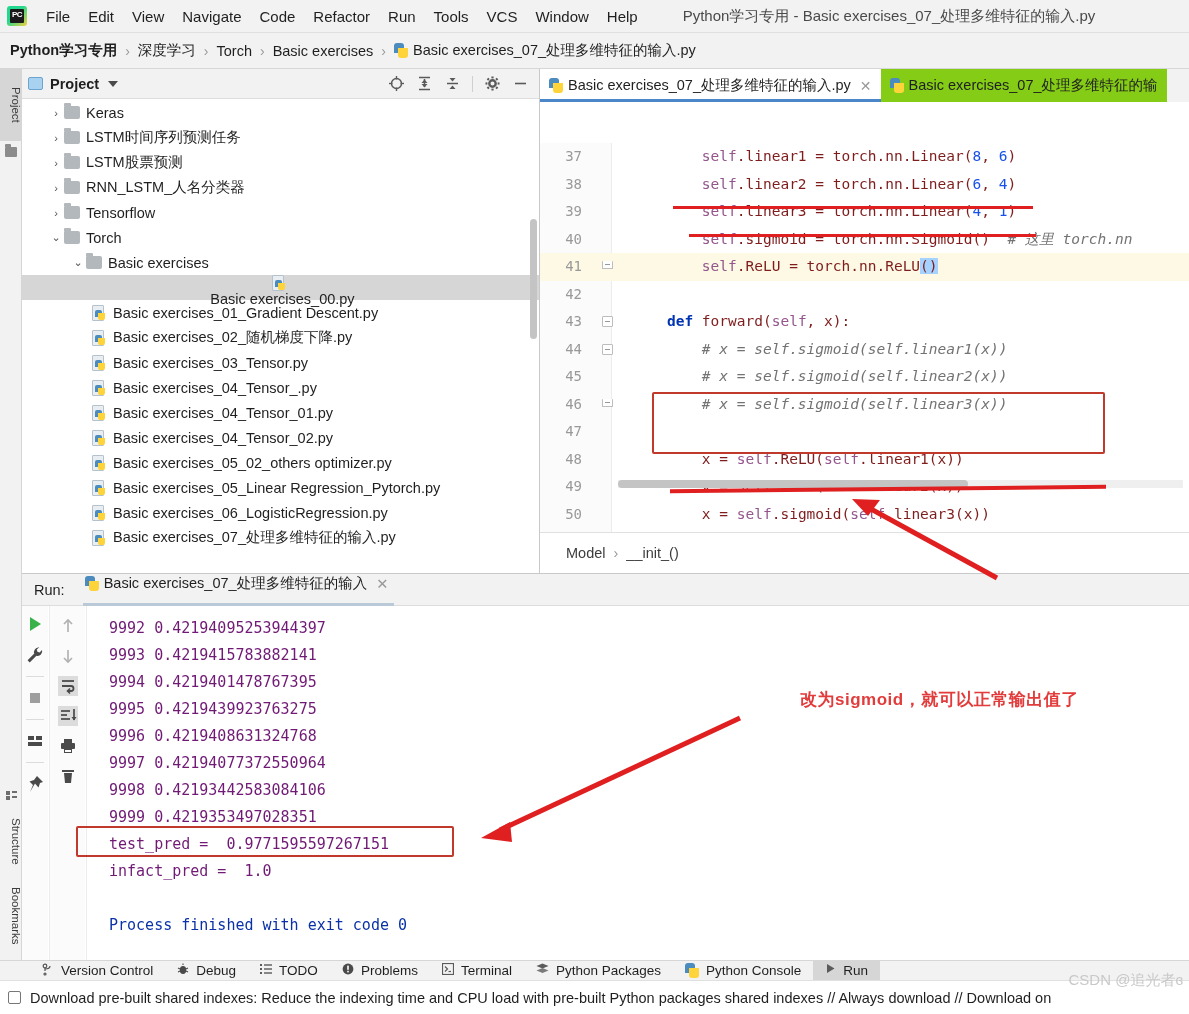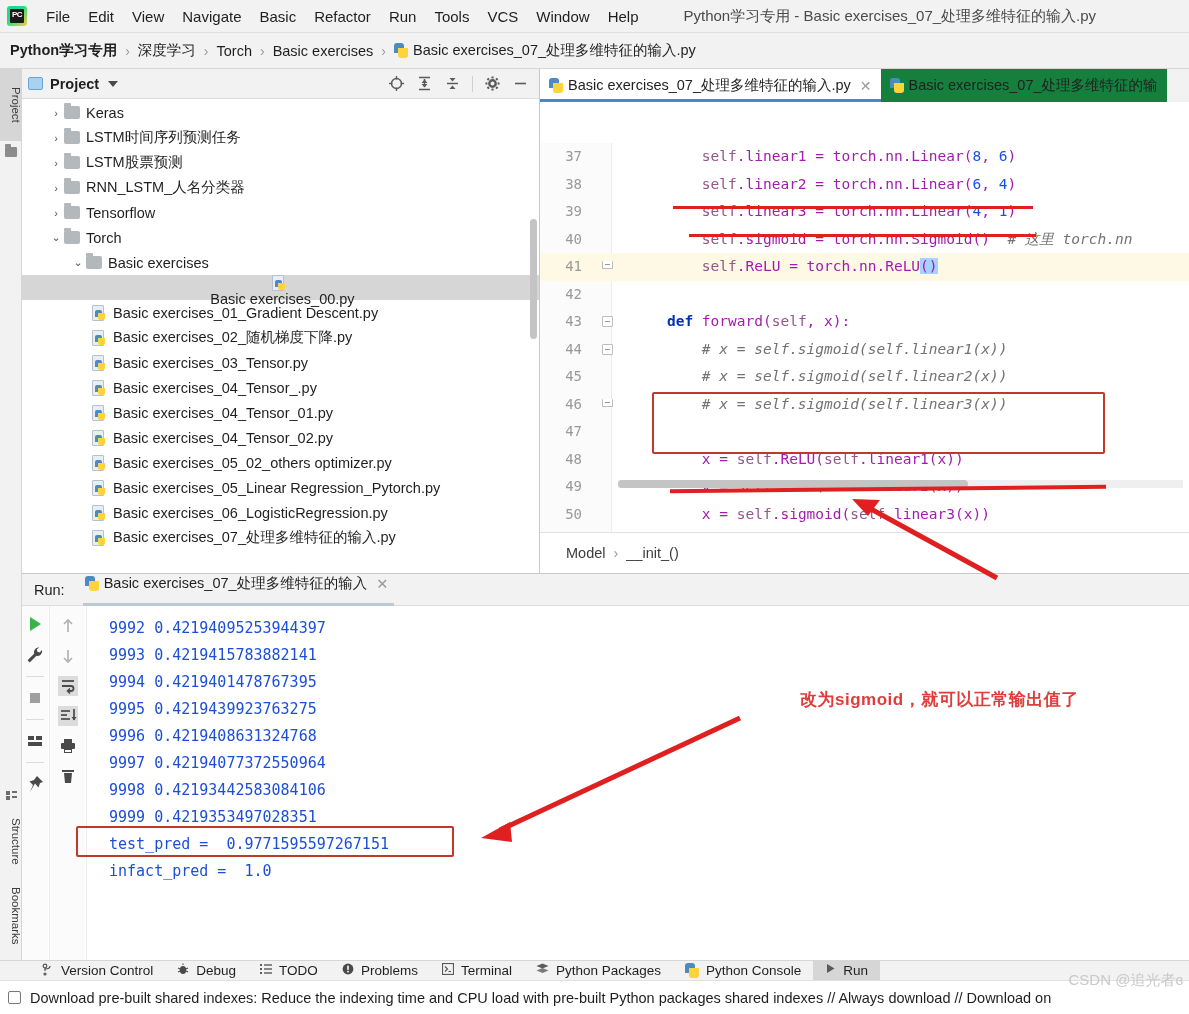--- a/index.html
+++ b/index.html
@@ -160,21 +160,21 @@
   .editor {
     position: absolute; top: 69px; left: 540px; width: 649px; height: 504px;
     background: #fff;
   }
   .tabs {
     height: 33px; background: #f2f2f2; display: flex; align-items: stretch;
     overflow: hidden;
   }
   .tab {
     display: flex; align-items: center; padding: 0 9px; font-size: 14.5px;
-    color: #1f1f1f; white-space: nowrap; position: relative; background: #15803d;
+    color: #1f1f1f; white-space: nowrap; position: relative; background: #84cc16;
   }
   .tab.active { background: #fff; }
   .tab.active::after {
     content:""; position:absolute; left:0; right:0; bottom:0; height:3px;
     background:#4a86c8;
   }
   .tab .close { margin-left: 9px; color: #999; font-size: 14px; }
 
   .code-area { position: absolute; top: 33px; left: 0; right: 0; bottom: 41px; background: #fff; overflow:hidden;margin-top:41px;}
   .gutter {
@@ -199,21 +199,21 @@
   .fold::after {
     content:""; position:absolute; left:2px; top:4px; width:5px; height:1px; background:#999;
   }
   .fold.end { border-top: none; height: 8px; }
   .fold.end::after { top: 3px; }
 
   .kw { color: #0033b3; font-weight: bold; }
   .selfkw { color: #94558d; }
   .num { color: #1750eb; }
   .cmt { color: #737373; font-style: italic; }
-  .plain { color: #a21caf; }
+  .plain { color: #7f1d1d; }
   .sel-bg { background: #a6d2ff; }
 
   .editor-hscroll {
     position:absolute; left:78px; right:6px; bottom:44px; height:8px;
     background:#efefef;
   }
   .editor-hscroll i { display:block; height:8px; width:62%; background:#c4c4c4; border-radius:4px; }
   .breadcrumb-bottom {
     position:absolute; left:0; right:0; bottom:0; height:41px;
     background:#fff; border-top:1px solid #e0e0e0; display:flex; align-items:center;
@@ -253,21 +253,21 @@
   }
   .rbtn { width: 20px; height: 20px; position: relative; }
   .rbtn.boxed { background: #dcdcdc; border-radius: 3px; padding: 0; }
 
   .console {
     position: absolute; left: 64px; top: 32px; right: 0; bottom: 0;
     background: #fff; border-left: 1px solid #ececec;
     font-family: "DejaVu Sans Mono", monospace; font-size: 15px;
     padding: 9px 0 0 22px; overflow: hidden;
   }
-  .console-line { height: 27px; line-height: 27px; color: #1d4ed8; white-space: pre; }
+  .console-line { height: 27px; line-height: 27px; color: #701a75; white-space: pre; }
   .console-line.blue { color: #0a31a8; }
 
   
   .ann { position: absolute; pointer-events: none; }
   .ann-box { border: 2px solid #c0392b; border-radius: 2px; }
   .ann-line { background: #e02020; }
   .ann-text {
     position: absolute; color: #e23b3b; font-size: 17px; font-weight: bold;
     white-space: nowrap; letter-spacing: 0.5px;
   }
@@ -307,21 +307,21 @@
 <div id="app">
 
   <div class="menubar">
     <div class="pc-logo">
       <div class="pc-txt">PC</div>
     </div>
     <div class="menu-item">File</div>
     <div class="menu-item">Edit</div>
     <div class="menu-item">View</div>
     <div class="menu-item">Navigate</div>
-    <div class="menu-item">Basic</div>
+    <div class="menu-item">Code</div>
     <div class="menu-item">Refactor</div>
     <div class="menu-item">Run</div>
     <div class="menu-item">Tools</div>
     <div class="menu-item">VCS</div>
     <div class="menu-item">Window</div>
     <div class="menu-item">Help</div>
     <div class="win-title">Python学习专用 - Basic exercises_07_处理多维特征的输入.py</div>
   </div>
 
   <div class="navbar">
@@ -691,20 +691,21 @@
         <div class="console-line">9993 0.4219415783882141</div>
         <div class="console-line">9994 0.4219401478767395</div>
         <div class="console-line">9995 0.4219439923763275</div>
         <div class="console-line">9996 0.4219408631324768</div>
         <div class="console-line">9997 0.42194077372550964</div>
         <div class="console-line">9998 0.42193442583084106</div>
         <div class="console-line">9999 0.4219353497028351</div>
         <div class="console-line">test_pred =  0.9771595597267151</div>
         <div class="console-line">infact_pred =  1.0</div>
         <div class="console-line"></div>
+        <div class="console-line blue">Process finished with exit code 0</div>
       </div>
   </div>
 
   <div class="ann ann-line" style="left:673px; top:206px; width:360px; height:3px;"></div>
   <div class="ann ann-line" style="left:689px; top:234px; width:347px; height:3px;"></div>
   <div class="ann ann-box" style="left:652px; top:392px; width:453px; height:62px;"></div>
   <div class="ann ann-line" style="left:670px; top:487px; width:436px; height:4px; transform:rotate(-0.6deg);"></div>
 
   <svg class="ann" style="left:0;top:0;width:1189px;height:1014px;">
     <line x1="997" y1="578" x2="860" y2="503" stroke="#e02020" stroke-width="5"></line>

